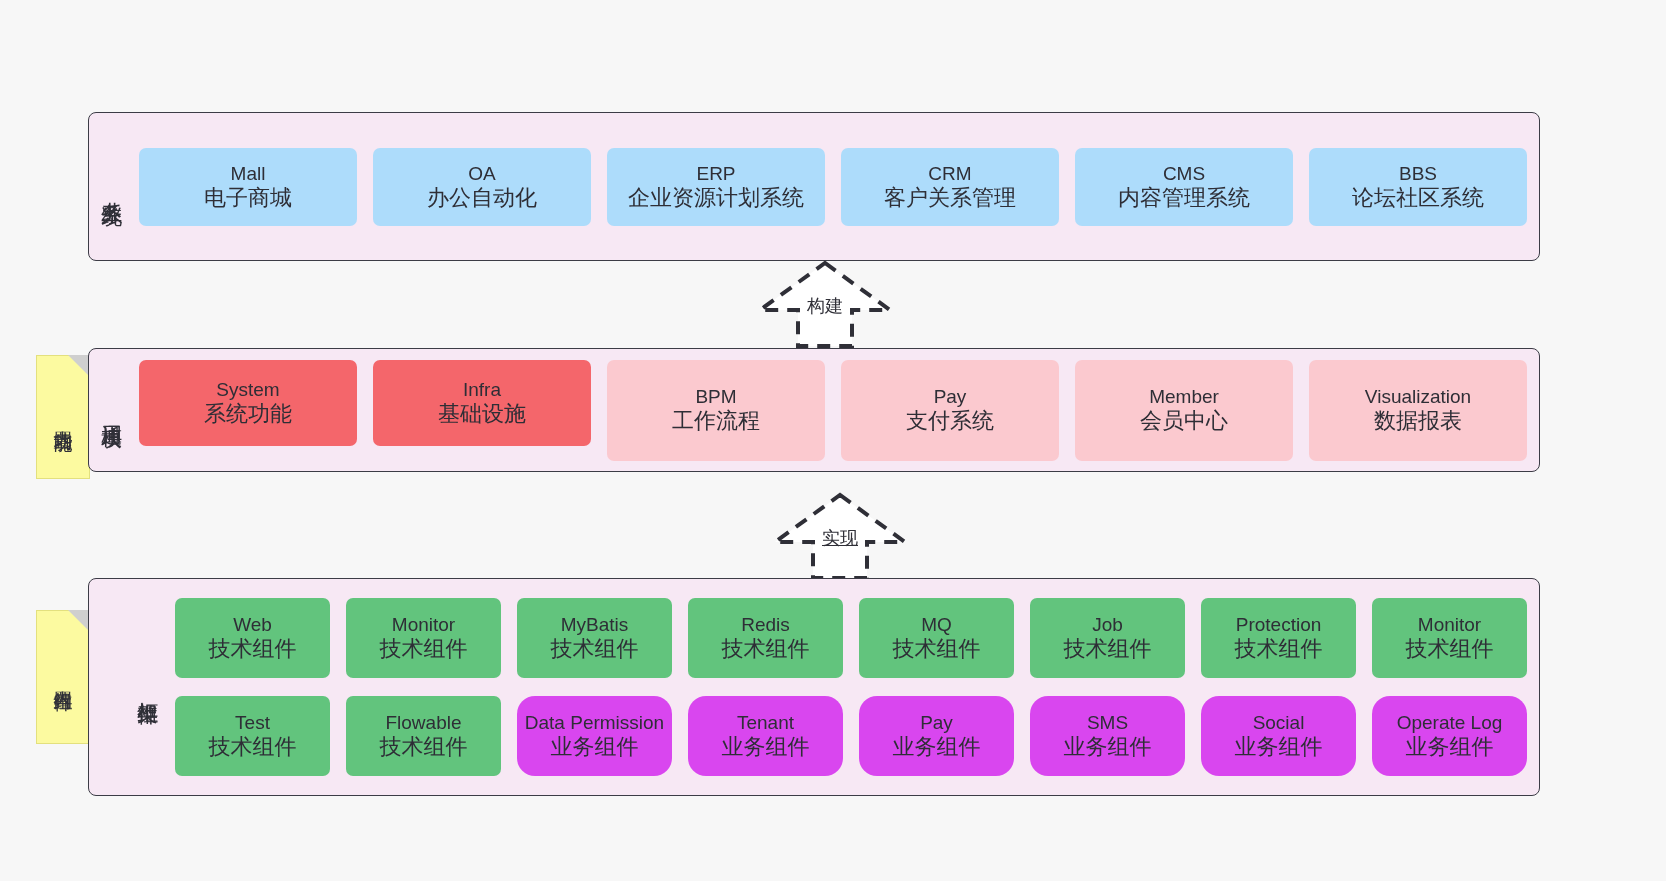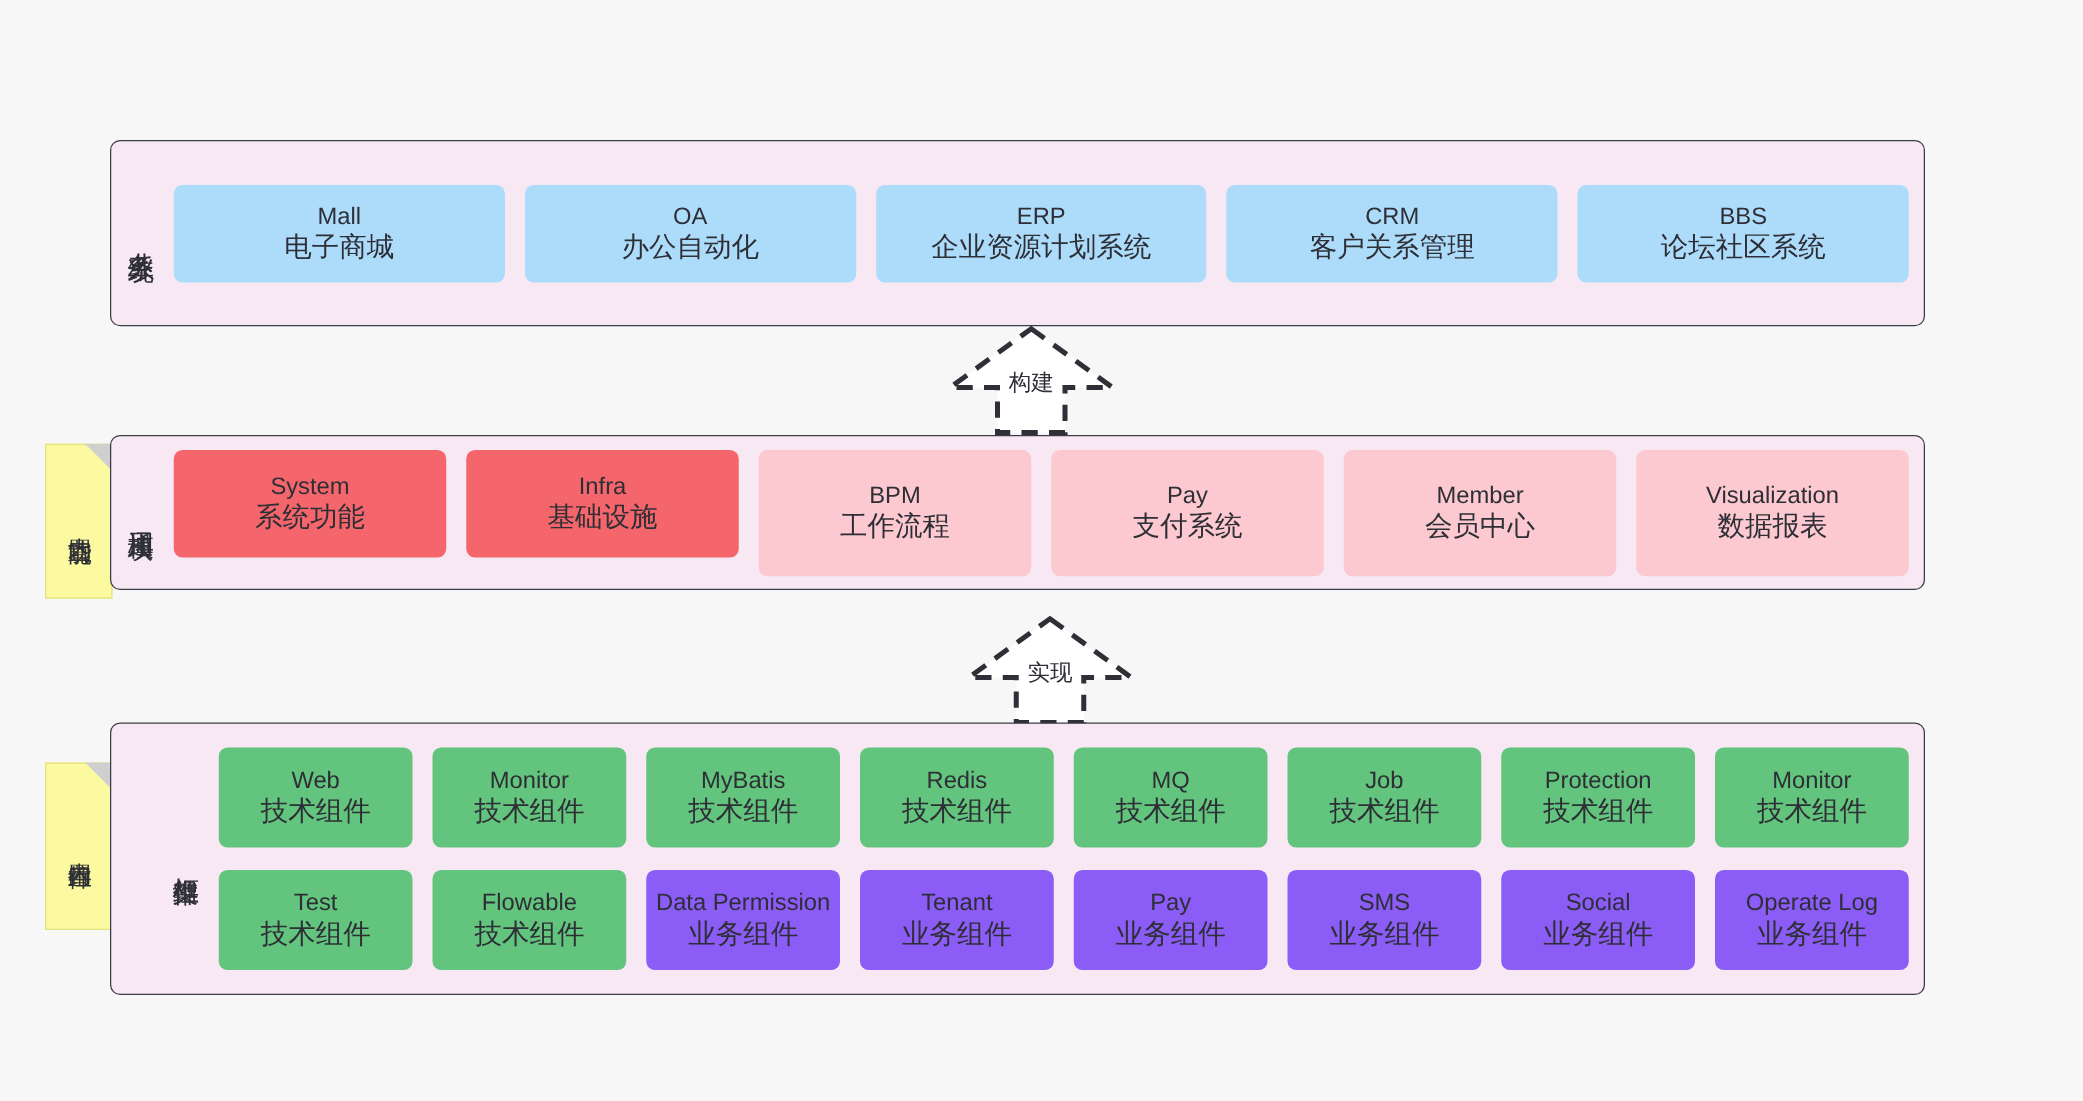--- a/index.html
+++ b/index.html
@@ -81,21 +81,21 @@
     color: #2e2e36;
     padding: 4px 6px;
   }
   .node .t1 { font-size: 19px; }
   .node .t2 { font-size: 22px; }
 
   .n-blue  { background: #addcfb; height: 78px; }
   .n-red   { background: #f4666b; height: 86px; }
   .n-pink  { background: #fbc9cf; height: 101px; }
   .n-green { background: #62c47d; height: 80px; }
-  .n-lgreen{ background: #8b5cf6; height: 80px; }
+  .n-lgreen{ background: #d946ef; height: 80px; border-radius: 18px; }
 
   
   .sticky {
     position: absolute;
     width: 54px;
     background: #fcfaa0;
     border: 1px solid #e3e07e;
     display: flex;
     align-items: center;
     justify-content: center;
@@ -156,20 +156,24 @@
           </div>
           <div class="node n-blue">
             <div class="t1">ERP</div>
             <div class="t2">企业资源计划系统</div>
           </div>
           <div class="node n-blue">
             <div class="t1">CRM</div>
             <div class="t2">客户关系管理</div>
           </div>
           <div class="node n-blue">
+            <div class="t1">CMS</div>
+            <div class="t2">内容管理系统</div>
+          </div>
+          <div class="node n-blue">
             <div class="t1">BBS</div>
             <div class="t2">论坛社区系统</div>
           </div>
         </div>
     </div>
   </div>
 
   <div class="arrow" style="left:755px; top:258px;">
     <svg width="140" height="92" viewBox="0 0 140 92">
       <path d="M70 5 L135 52 L97 52 L97 88 L43 88 L43 52 L5 52 Z" fill="#ffffff" stroke="#2f2f37" stroke-width="4" stroke-dasharray="13 9" stroke-linejoin="miter"></path>
@@ -208,21 +212,21 @@
             <div class="t2">数据报表</div>
           </div>
         </div>
     </div>
   </div>
 
   <div class="arrow" style="left:770px; top:490px;">
     <svg width="140" height="92" viewBox="0 0 140 92">
       <path d="M70 5 L135 52 L97 52 L97 88 L43 88 L43 52 L5 52 Z" fill="#ffffff" stroke="#2f2f37" stroke-width="4" stroke-dasharray="13 9" stroke-linejoin="miter"></path>
     </svg>
-    <div class="arrow-label" style="top:36px; width:140px;">实现</div>
+    <div class="arrow-label" style="top:36px; width:140px;text-decoration:underline;">实现</div>
   </div>
 
   <div class="sticky" id="sticky-framework" style="left:36px; top:610px; height:134px;">内置组件</div>
 
   <div class="layer" id="layer-framework" style="left:88px; top:578px; width:1452px; height:218px;padding-left:36px;">
     <div class="layer-label">框架组件</div>
     <div class="layer-body">
       <div class="grid">
         <div class="row" id="framework-row1">
             <div class="node n-green">

